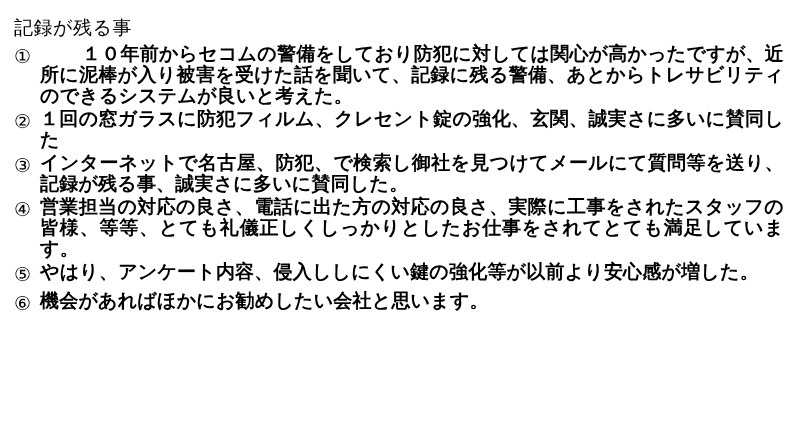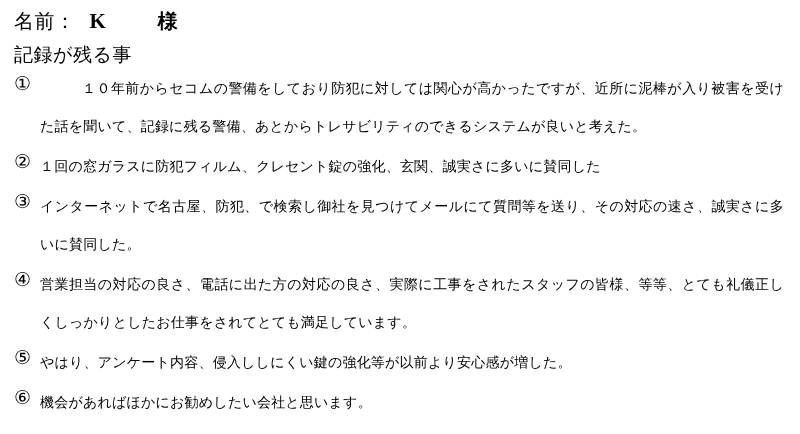--- a/index.html
+++ b/index.html
@@ -82,58 +82,54 @@
   }
   .item-marker {
     flex: 0 0 auto;
     width: 26px;
     font-size: 19px;
     line-height: 27px;
     text-align: left;
   }
   .item-text {
     flex: 1 1 auto;
-    font-size: 14px;
-    line-height: 38px;
+    font-size: 19px;
+    line-height: 21px;
     text-align: justify;
     text-justify: inter-character;
     letter-spacing: 0.2px;
+    font-weight: bold;
   }
   .item-1 .item-text { text-indent: 42px; }
 </style>
 </head>
 <body>
 
 <div class="page">
 
   <div class="header-row">
-    <div class="name-block">
-      <span class="name-label">名前：</span>
-      <span class="name-value">K</span>
-      <span class="name-honorific">様</span>
-    </div>
   </div>
 
   <div class="section-title">記録が残る事</div>
 
   <div class="item-list">
 
     <div class="item item-1">
       <div class="item-marker">①</div>
       <div class="item-text">１０年前からセコムの警備をしており防犯に対しては関心が高かったですが、近所に泥棒が入り被害を受けた話を聞いて、記録に残る警備、あとからトレサビリティのできるシステムが良いと考えた。</div>
     </div>
 
     <div class="item item-2">
       <div class="item-marker">②</div>
       <div class="item-text">１回の窓ガラスに防犯フィルム、クレセント錠の強化、玄関、誠実さに多いに賛同した</div>
     </div>
 
     <div class="item item-3">
       <div class="item-marker">③</div>
-      <div class="item-text">インターネットで名古屋、防犯、で検索し御社を見つけてメールにて質問等を送り、その対応の速さ、誠実さに多いに賛同した。</div>
+      <div class="item-text">インターネットで名古屋、防犯、で検索し御社を見つけてメールにて質問等を送り、記録が残る事、誠実さに多いに賛同した。</div>
     </div>
 
     <div class="item item-4">
       <div class="item-marker">④</div>
       <div class="item-text">営業担当の対応の良さ、電話に出た方の対応の良さ、実際に工事をされたスタッフの皆様、等等、とても礼儀正しくしっかりとしたお仕事をされてとても満足しています。</div>
     </div>
 
     <div class="item item-5">
       <div class="item-marker">⑤</div>
       <div class="item-text">やはり、アンケート内容、侵入ししにくい鍵の強化等が以前より安心感が増した。</div>

